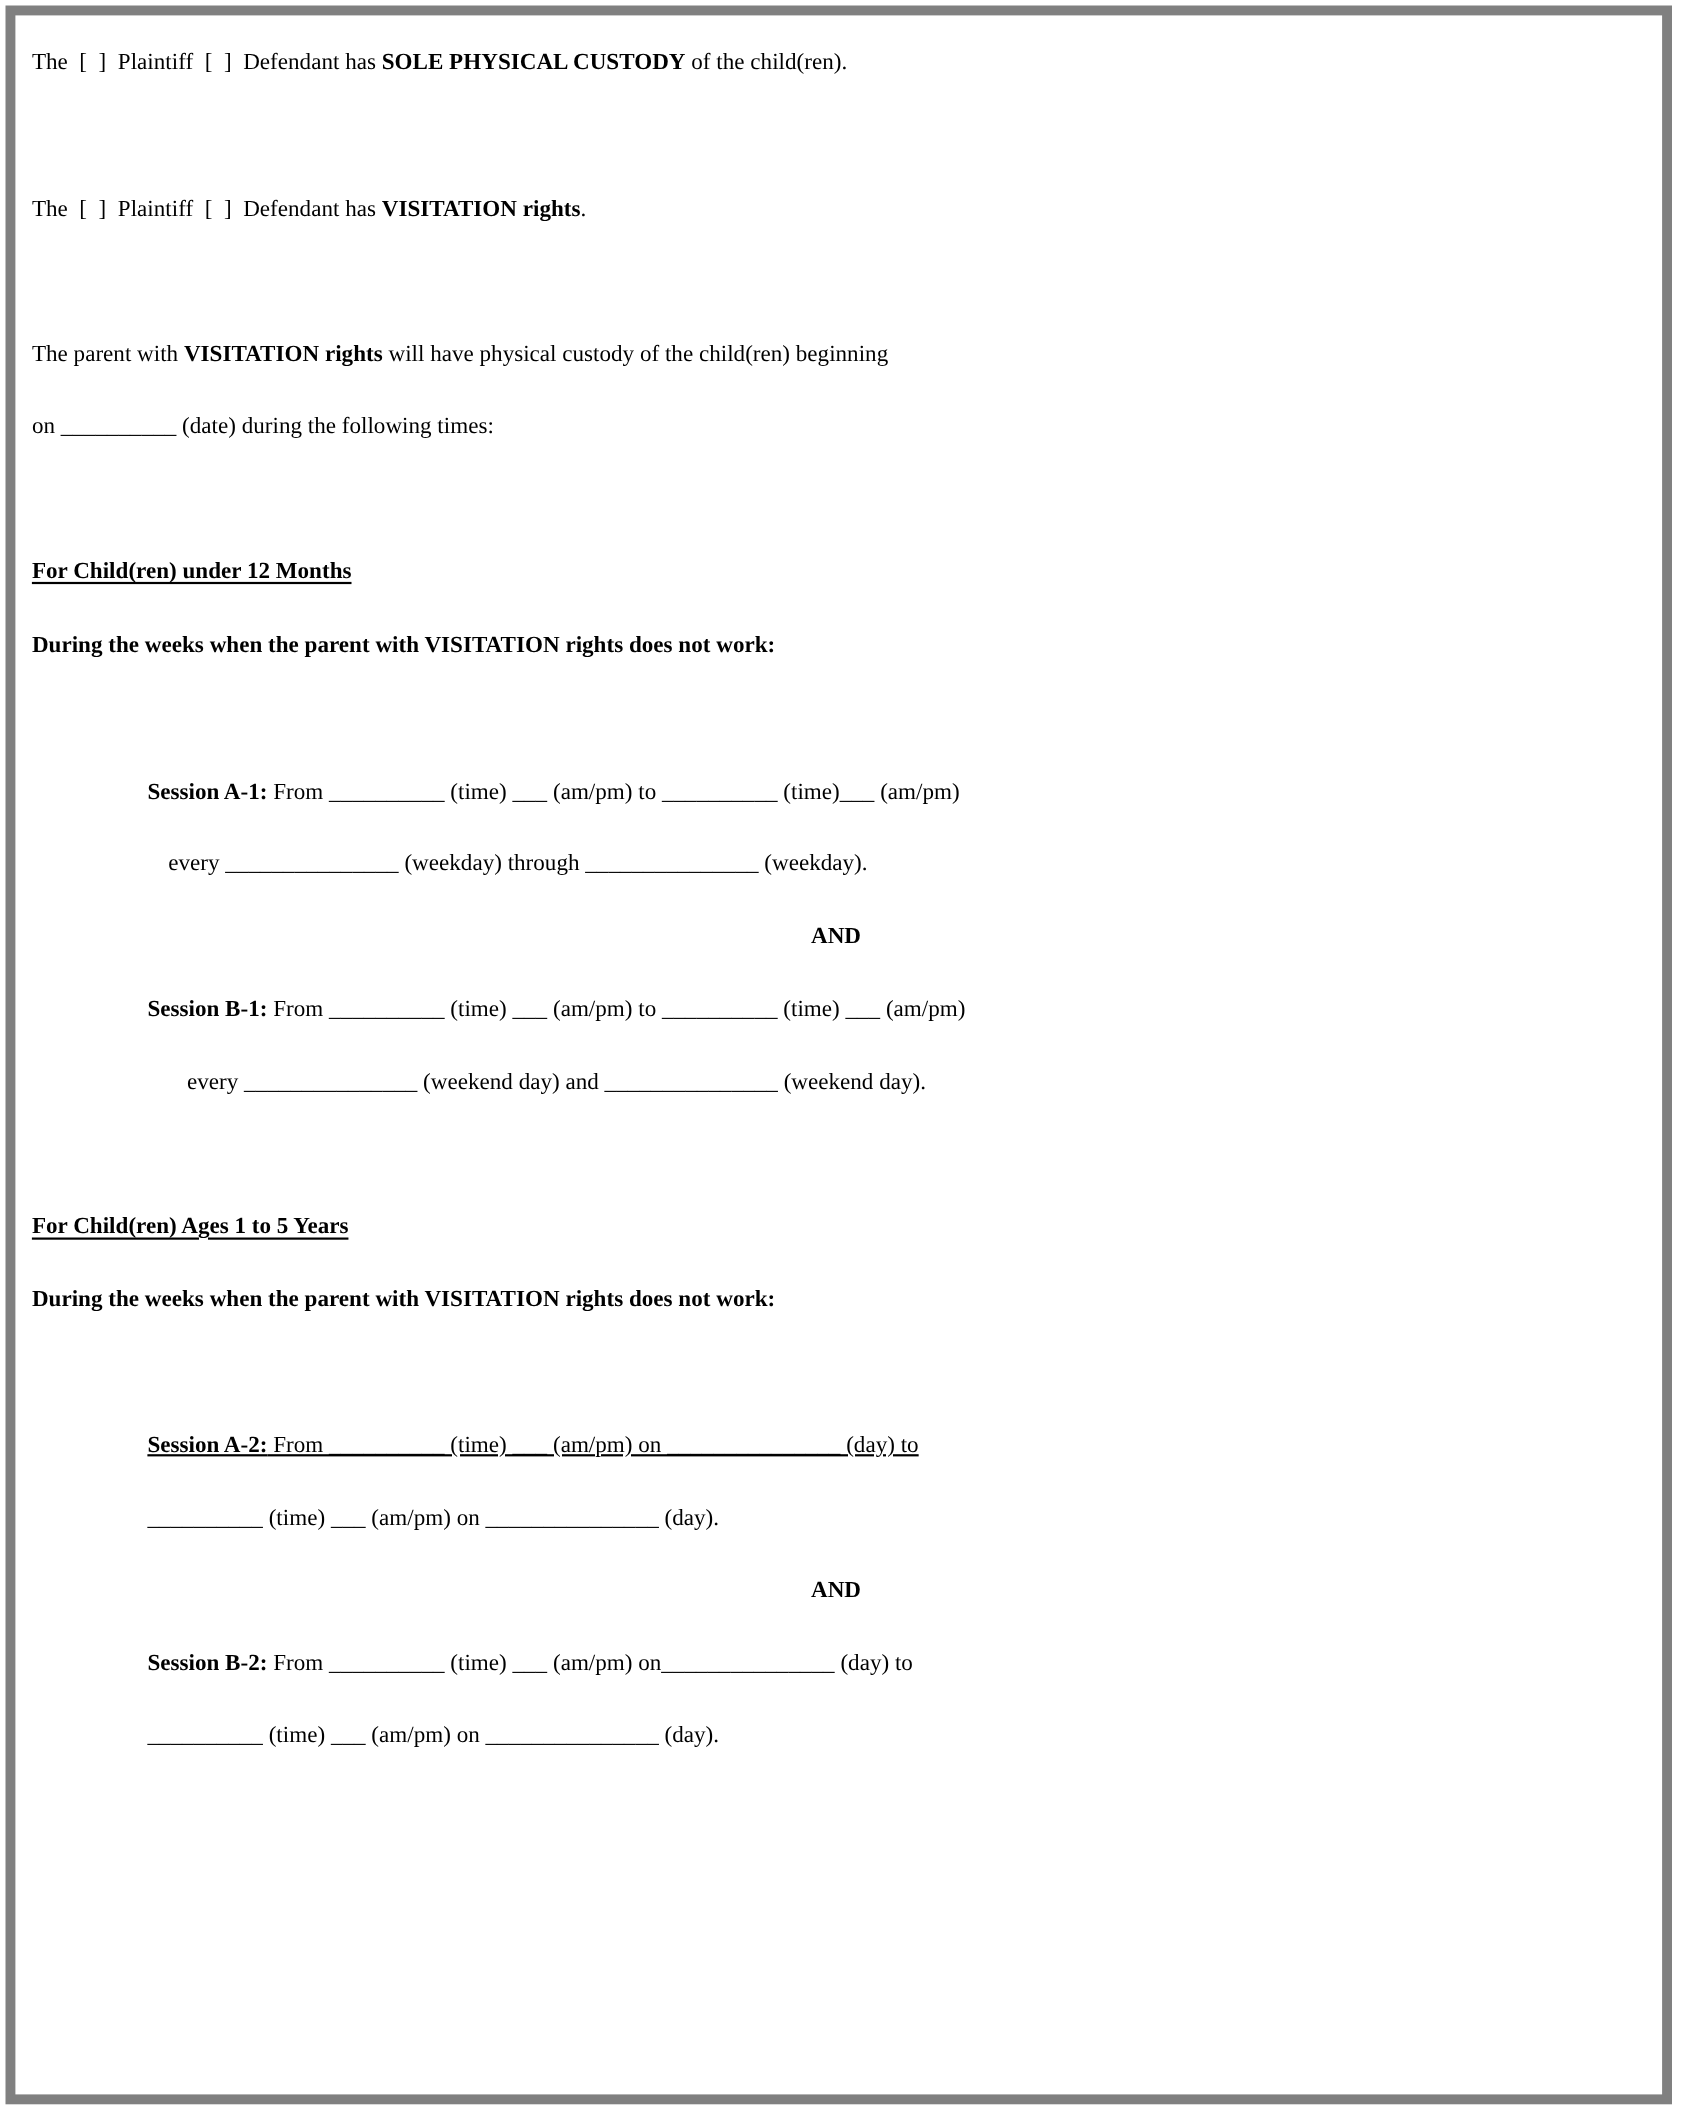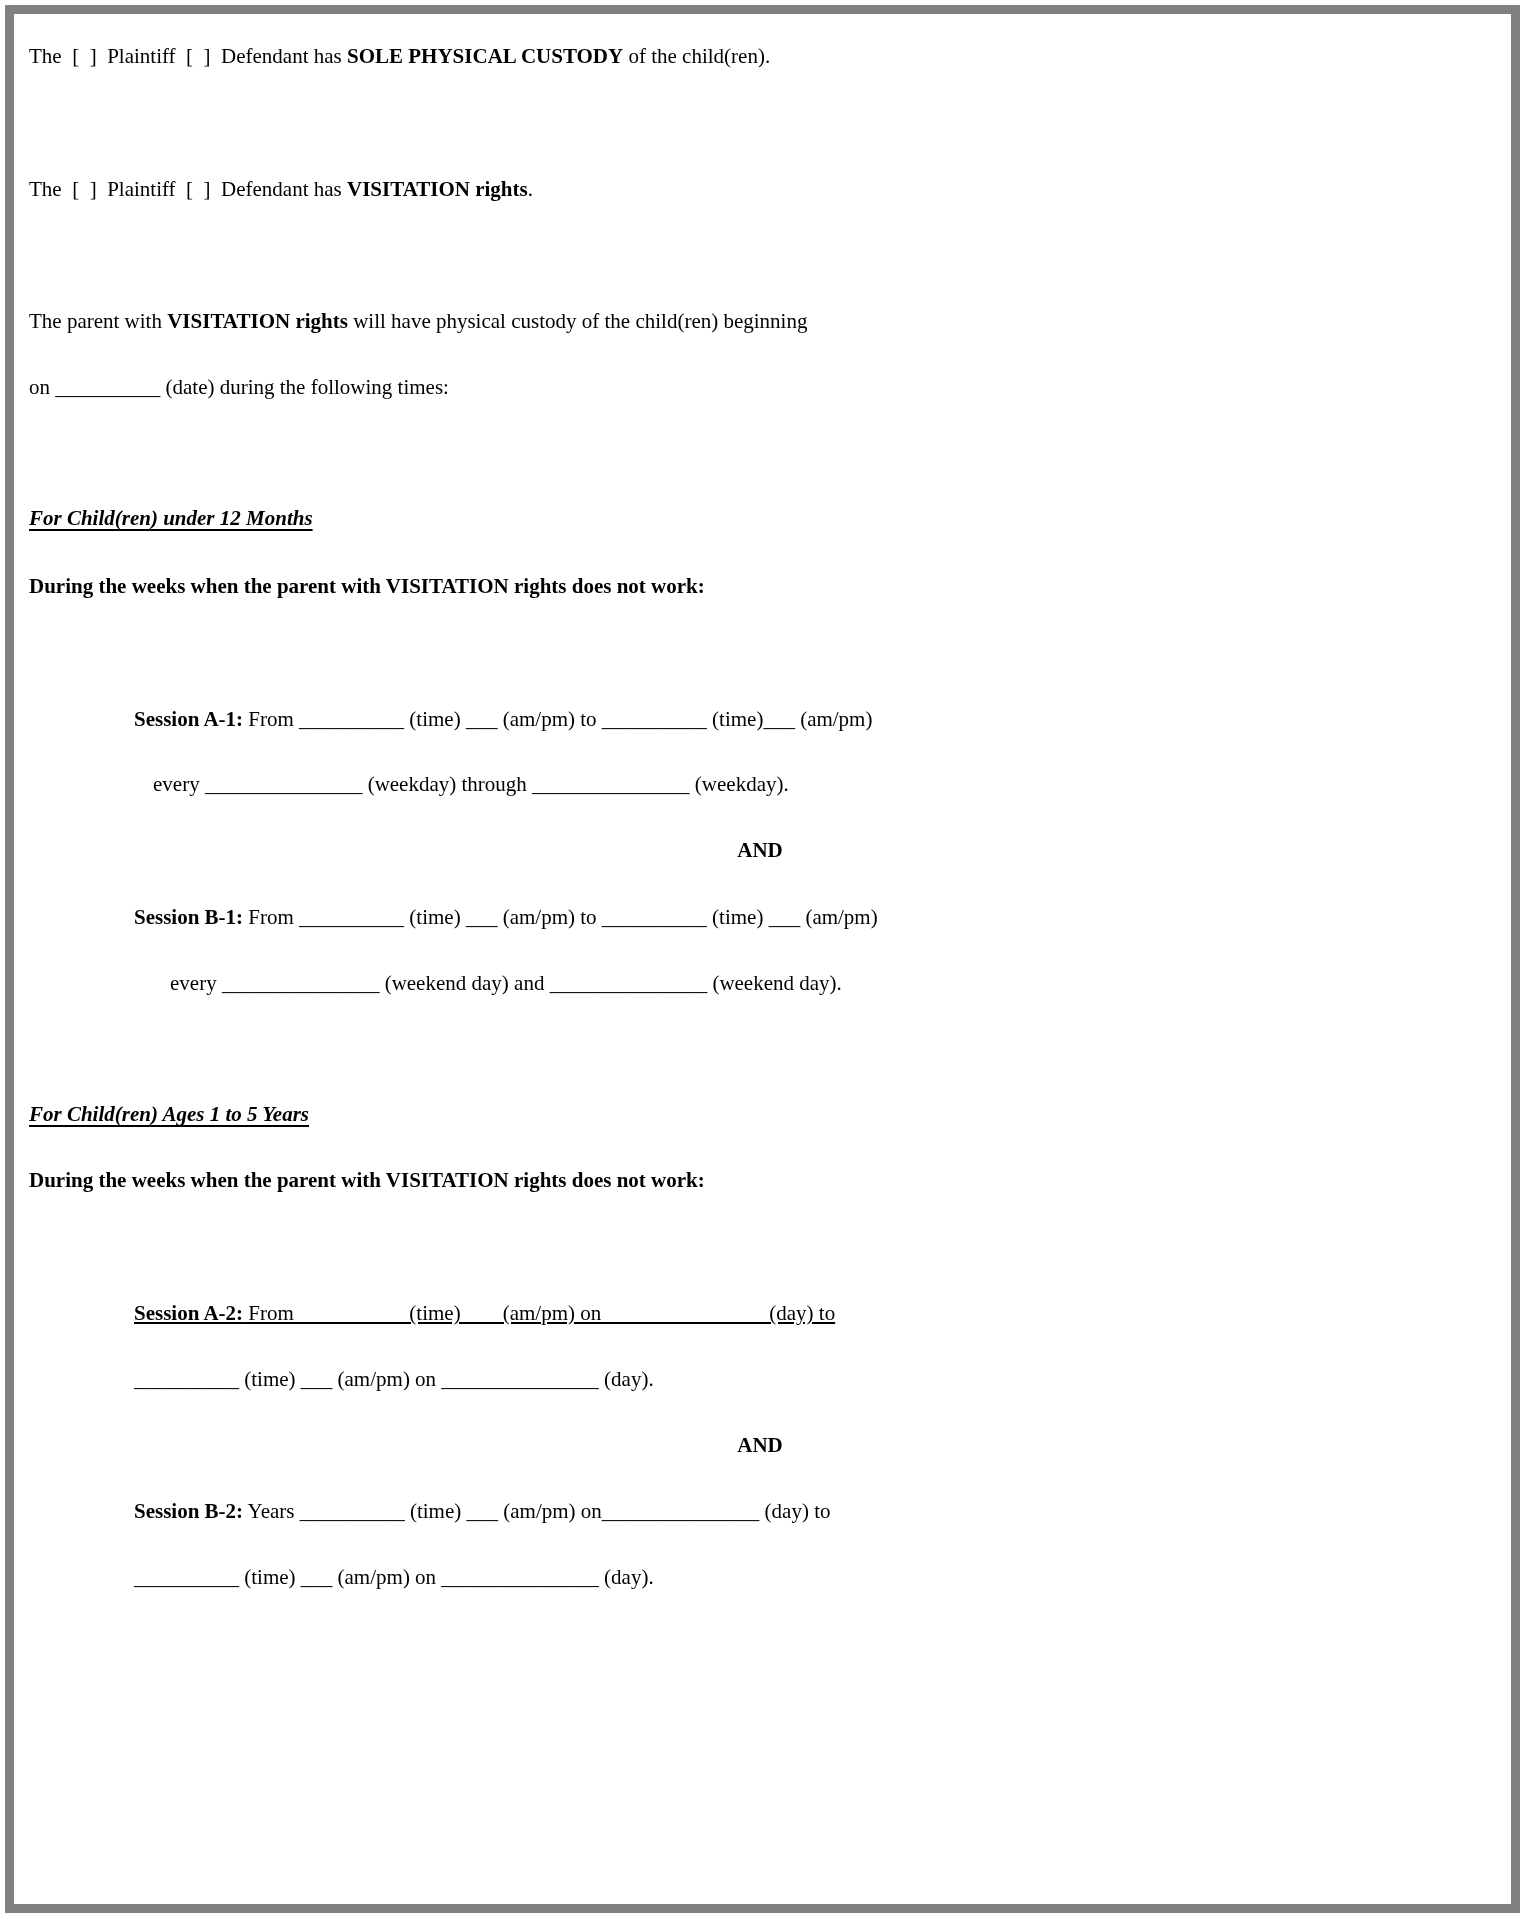--- a/index.html
+++ b/index.html
@@ -2,21 +2,21 @@
 <html><head>
 <meta charset="utf-8">
 <style>
   html, body { margin:0; padding:0; background:#ffffff; }
   body { width:1528px; height:1920px; position:relative; overflow:hidden;
          font-family:"Liberation Serif", "DejaVu Serif", serif; color:#000; }
   .frame { position:absolute; left:5px; top:5px; width:1515px; height:1908px;
            box-sizing:border-box; border:9px solid #808080; background:#fff; }
   .line { position:absolute; white-space:pre; font-size:21px; line-height:40px; }
   .b { font-weight:bold; }
-  .u { text-decoration:underline; text-underline-offset:4px;font-style:italic; }
+  .u { text-decoration:underline; text-underline-offset:4px; }
   .center { left:0; width:1520px; text-align:center; }
 </style>
 </head>
 <body>
 
 <div class="frame"></div>
 
 <div class="line" style="left:29px;top:36px;"><span>The  [  ]  Plaintiff  [  ]  Defendant has </span><span class="b">SOLE PHYSICAL CUSTODY</span><span> of the child(ren).</span></div>
 
 <div class="line" style="left:29px;top:169px;"><span>The  [  ]  Plaintiff  [  ]  Defendant has </span><span class="b">VISITATION rights</span><span>.</span></div>
@@ -33,14 +33,14 @@
 <div class="line b center" style="top:830px;">AND</div>
 <div class="line" style="left:134px;top:897px;"><span class="b">Session B-1:</span><span> From __________ (time) ___ (am/pm) to __________ (time) ___ (am/pm)</span></div>
 <div class="line" style="left:134px;top:963px;margin-left:36px;">every _______________ (weekend day) and _______________ (weekend day).</div>
 
 <div class="line b u" style="left:29px;top:1094px;">For Child(ren) Ages 1 to 5 Years</div>
 <div class="line b" style="left:29px;top:1160px;">During the weeks when the parent with VISITATION rights does not work:</div>
 
 <div class="line" style="left:134px;top:1293px;text-decoration:underline;"><span class="b">Session A-2:</span><span> From __________ (time) ___ (am/pm) on _______________ (day) to</span></div>
 <div class="line" style="left:134px;top:1359px;">__________ (time) ___ (am/pm) on _______________ (day).</div>
 <div class="line b center" style="top:1425px;">AND</div>
-<div class="line" style="left:134px;top:1491px;"><span class="b">Session B-2:</span><span> Years __________ (time) ___ (am/pm) on_______________ (day) to</span></div>
+<div class="line" style="left:134px;top:1491px;"><span class="b">Session B-2:</span><span> From __________ (time) ___ (am/pm) on_______________ (day) to</span></div>
 <div class="line" style="left:134px;top:1557px;">__________ (time) ___ (am/pm) on _______________ (day).</div>
 
 </body></html>

